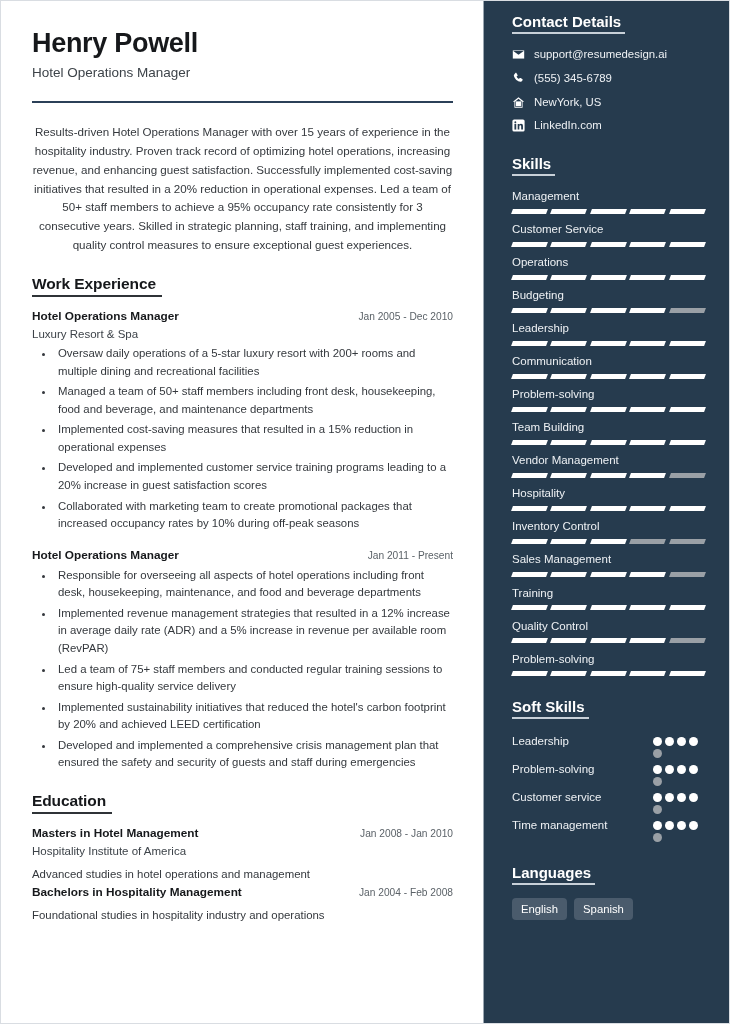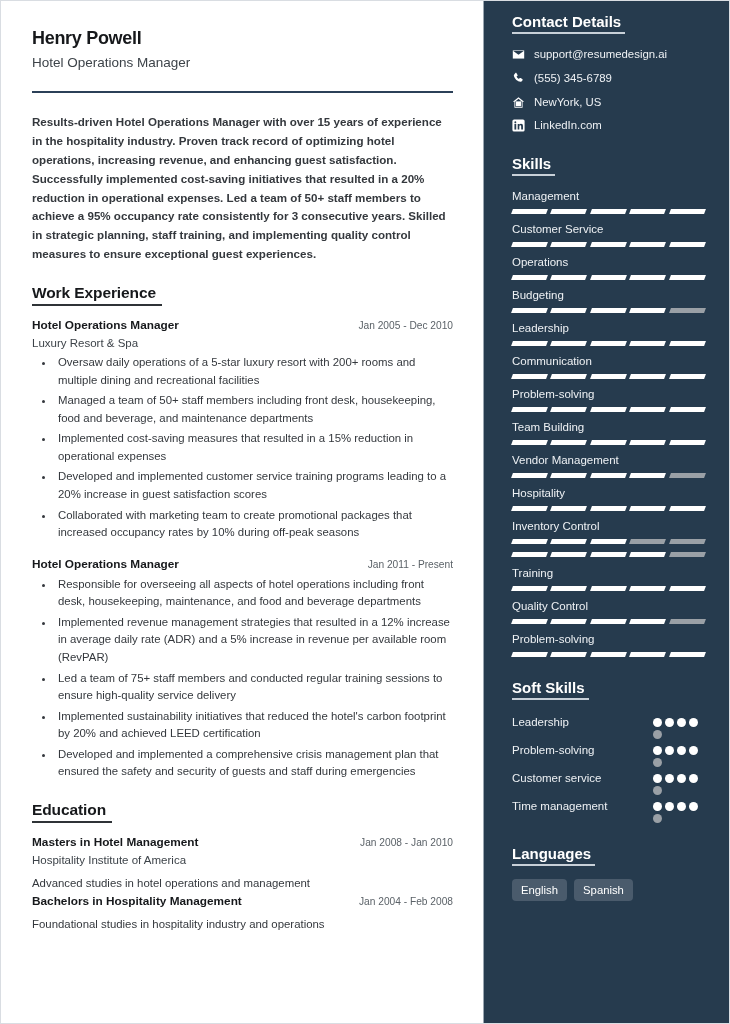--- a/index.html
+++ b/index.html
@@ -23,21 +23,21 @@
   }
 
   
   .main {
     width: 482px;
     box-sizing: border-box;
     padding: 28px 30px 10px 31px;
     background: #ffffff;
   }
   .name {
-    font-size: 18px;
+    font-size: 27px;
     font-weight: bold;
     color: #16181b;
     letter-spacing: -0.3px;
     line-height: 1.1;
     margin: 0 0 6px 0;
   }
   .job-title {
     font-size: 13.5px;
     color: #3d4349;
     margin: 0;
@@ -59,22 +59,21 @@
     padding-bottom: 2px;
     padding-right: 6px;
     margin: 0 0 11px 0;
     letter-spacing: -0.1px;
   }
   .summary-text {
     font-size: 11.6px;
     line-height: 1.63;
     color: #34383d;
     margin: 0;
-    text-align: left;
-    font-weight: bold;
+    text-align: center;
   }
 
   .entry { margin-bottom: 4px; }
   .entry + .entry { margin-top: 14px; }
   .entry-head {
     display: flex;
     align-items: baseline;
     justify-content: space-between;
   }
   .entry-title {
@@ -439,20 +438,21 @@
             <div class="skill-name">Inventory Control</div>
             <div class="skill-bar">
               <span class="seg"></span>
               <span class="seg"></span>
               <span class="seg"></span>
               <span class="seg off"></span>
               <span class="seg off"></span>
             </div>
           </div>
           <div class="skill-block">
+            <div class="skill-name">Sales Management</div>
             <div class="skill-bar">
               <span class="seg"></span>
               <span class="seg"></span>
               <span class="seg"></span>
               <span class="seg"></span>
               <span class="seg off"></span>
             </div>
           </div>
           <div class="skill-block">
             <div class="skill-name">Training</div>

